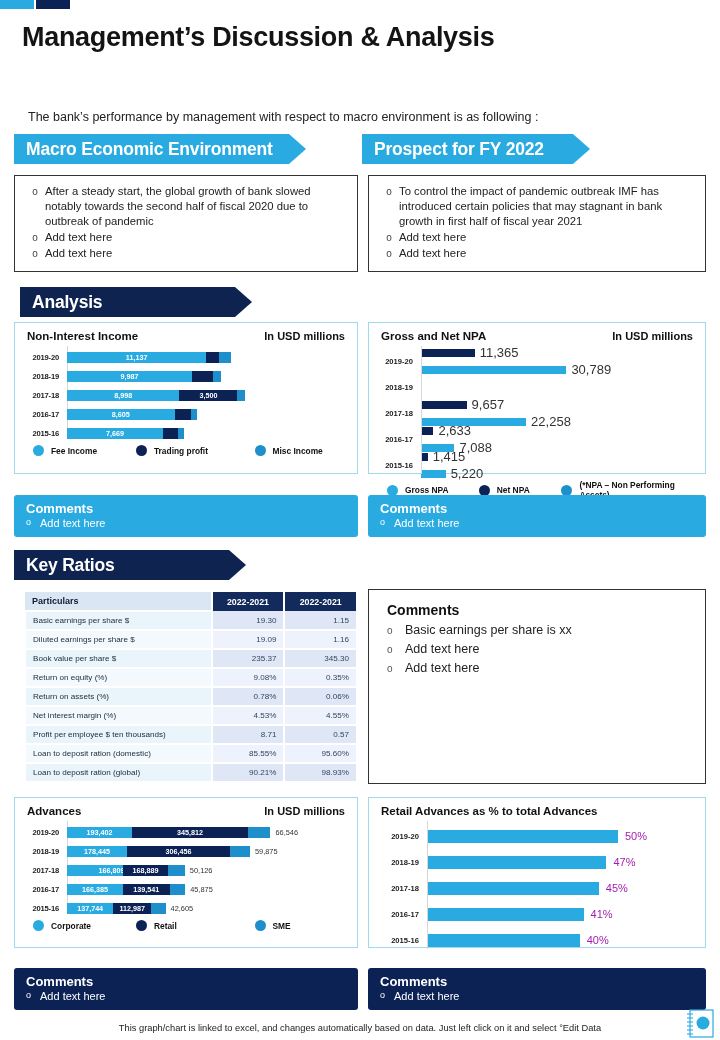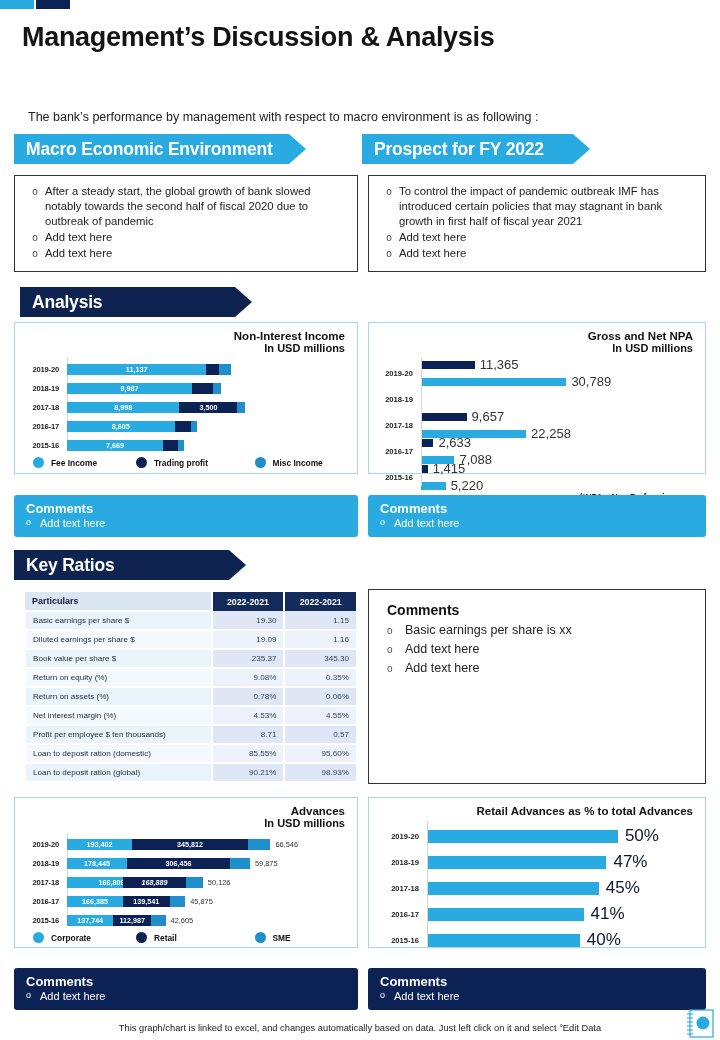--- a/index.html
+++ b/index.html
@@ -62,23 +62,22 @@
   .panel {
     position: absolute; border: 1px solid #9fd8ef; background: #fff;
   }
   #panel-nii   { left: 14px;  top: 322px; width: 344px; height: 152px; }
   #panel-npa   { left: 368px; top: 322px; width: 338px; height: 152px; }
   #panel-adv   { left: 14px;  top: 797px; width: 344px; height: 151px; }
   #panel-retail{ left: 368px; top: 797px; width: 338px; height: 151px; }
   #panel-kcom  { left: 368px; top: 589px; width: 338px; height: 195px; border: 1px solid #333; }
 
   .panel-head {
-    display: flex; justify-content: space-between; align-items: flex-end;
+    display: flex; justify-content: space-between; align-items: flex-start;
     padding: 7px 12px 0 12px;
-    flex-direction: column;
   }
   .panel-title { font-size: 11.5px; font-weight: bold; color: #111; }
   .panel-unit  { font-size: 11px; font-weight: bold; color: #111; }
 
   
   .chart { position: relative; padding: 6px 10px 0 10px; }
   .axis-line {
     position: absolute; left: 52px; top: 4px; bottom: 4px;
     width: 1px; background: #d7d7d7;
   }
@@ -104,21 +103,21 @@
   .gb .bar { height: 8px; }
   .gb .bar.dark { background: #0C2255; }
   .gb .bar.light{ background: #29ABE2; }
   .gb .v { font-size: 13px; color: #333; margin-left: 5px; white-space: nowrap; }
 
   
   .prow { display: flex; align-items: center; height: 26px; }
   .prow .ylab { width: 48px; flex:none; text-align: right; padding-right: 8px;
                 font-size: 7.6px; font-weight: bold; color: #1b1b1b; }
   .prow .pbar { height: 13px; background: #29ABE2; }
-  .prow .pv { font-size: 17px; color: #0f172a; margin-left: 7px; }
+  .prow .pv { font-size: 11px; color: #a21caf; margin-left: 7px; }
 
   
   .legend { display: flex; align-items: center; padding: 2px 12px 0 18px; gap: 0; }
   .lg { display: flex; align-items: center; font-size: 8.4px; font-weight: bold; color: #111; }
   .dot { width: 11px; height: 11px; border-radius: 50%; margin-right: 7px; flex: none; }
   .dot.c1 { background: #29ABE2; }
   .dot.c2 { background: #0C2255; }
   .dot.c3 { background: #1E8FCB; }
 
   
@@ -470,21 +469,21 @@
             <div class="seg c1" style="width: 59.9464px;">178,445</div>
             <div class="seg c2" style="width: 102.95px;">306,456</div>
             <div class="seg c3" style="width: 20.1143px;"></div>
             <span class="outv">59,875</span>
           </div>
         </div>
         <div class="row">
           <div class="ylab">2017-18</div>
           <div class="bars">
             <div class="seg c1" style="width: 56.0374px; padding-left: 33px;">166,809</div>
-            <div class="seg c2" style="width: 63px; font-style: italic;">168,889</div>
+            <div class="seg c2" style="width: 45px;">168,889</div>
             <div class="seg c3" style="width: 16.8392px;"></div>
             <span class="outv">50,126</span>
           </div>
         </div>
         <div class="row">
           <div class="ylab">2016-17</div>
           <div class="bars">
             <div class="seg c1" style="width: 55.895px;">166,385</div>
             <div class="seg c2" style="width: 46.8771px;">139,541</div>
             <div class="seg c3" style="width: 15.4111px;"></div>

